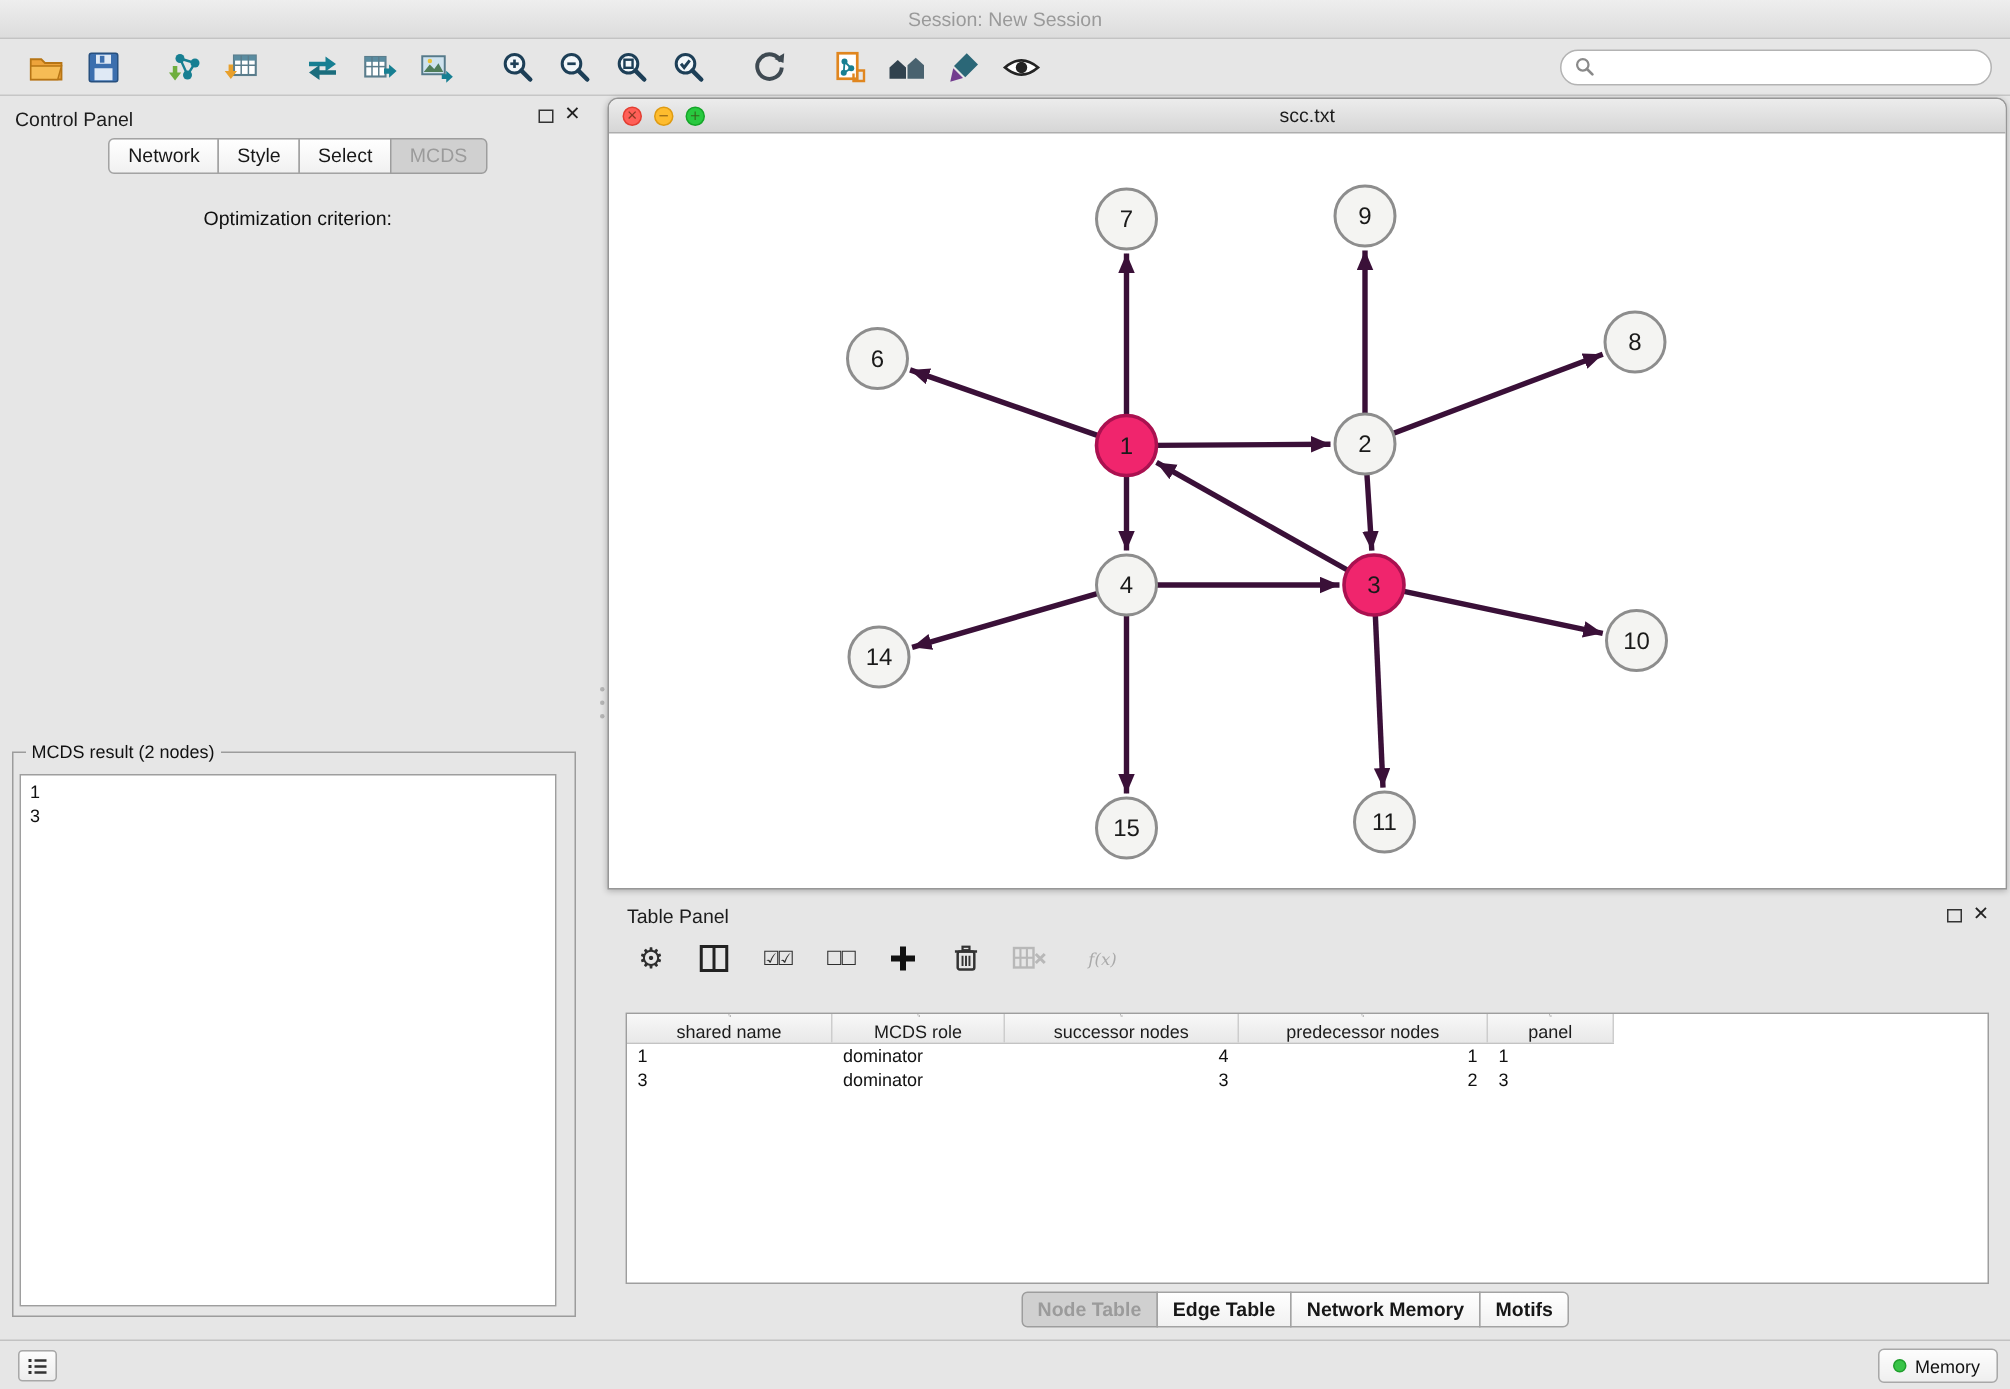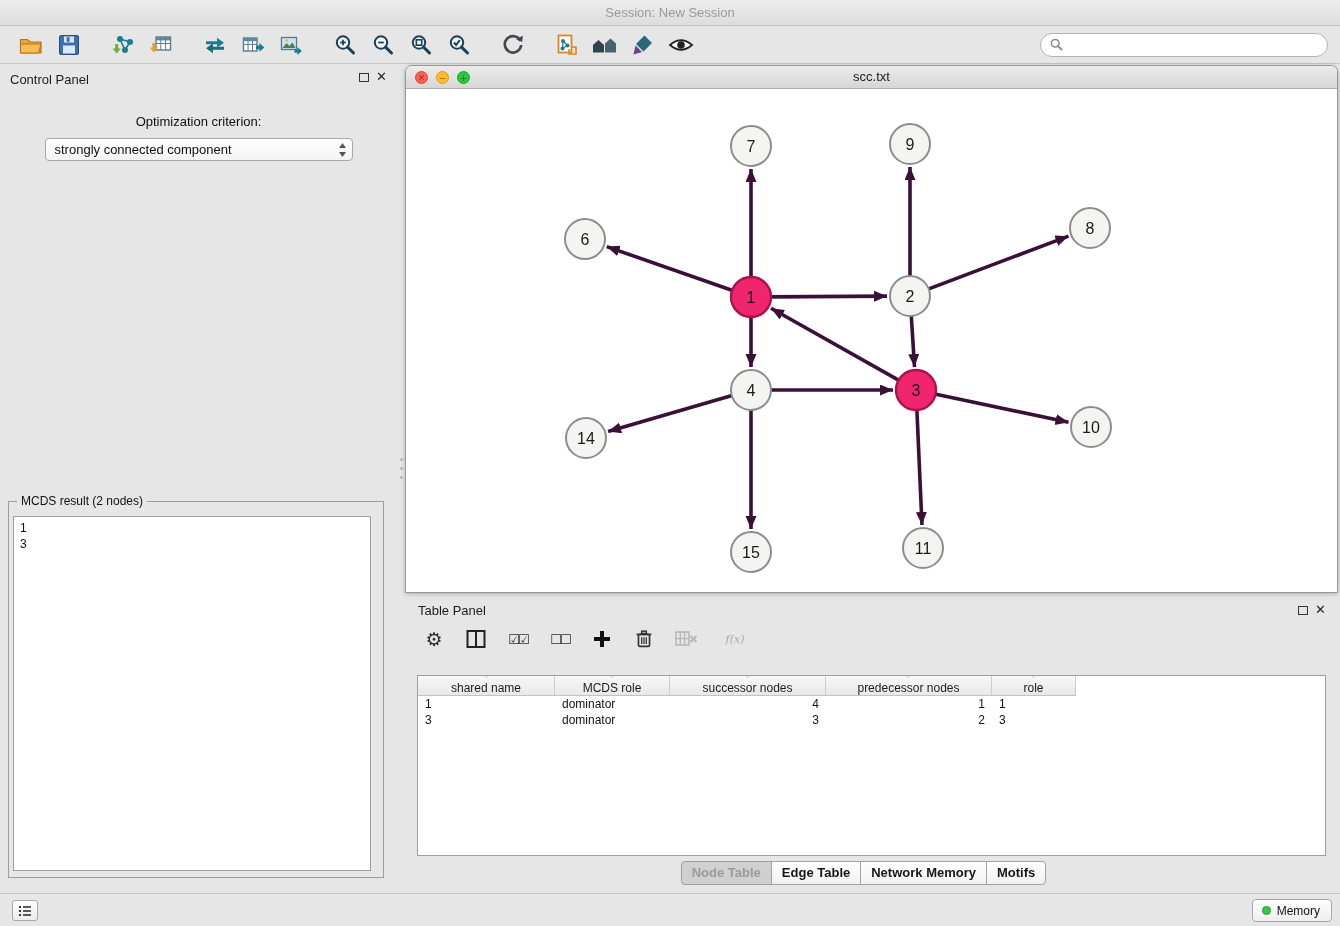--- a/index.html
+++ b/index.html
@@ -263,30 +263,27 @@
       <input value="" placeholder="" style="">
     </div>
   </div>
 
   <div class="control-panel">
     <div class="panel-header">
       <span class="panel-title">Control Panel</span>
       <span class="float-ic cp-float"></span>
       <span class="close-ic cp-close">✕</span>
     </div>
+    <div class="tabset">
+      <div class="tab">Network</div>
+      <div class="tab">Style</div>
+      <div class="tab">Select</div>
+      <div class="tab active">MCDS</div>
+    </div>
     <div class="opt-label">Optimization criterion:</div>
-    <div class="dropdown">
-      <span>strongly connected component</span>
-      <span class="dd-arrows">
-        <svg width="9" height="16" viewBox="0 0 9 16">
-            <path d="M4.5 1 L8 6 H1 z" fill="#555"></path>
-            <path d="M4.5 15 L1 10 h7 z" fill="#555"></path>
-          </svg>
-      </span>
-    </div>
     <fieldset class="result-fieldset">
       <legend>MCDS result (2 nodes)</legend>
       <div class="result-white" id="mcds-results">
           <div>1</div>
           <div>3</div>
         </div>
     </fieldset>
   </div>
 
   <div class="v-grip">
@@ -444,21 +441,21 @@
             </svg>
           <span class="hlabel">predecessor nodes</span>
         </div>
         <div class="hcell c4">
           <svg width="11" height="11" viewBox="0 0 11 11">
               <rect x="1" y="1" width="3" height="3" fill="#8a8a8a"></rect>
               <path d="M2.5 4 v4 h3" fill="none" stroke="#8a8a8a"></path>
               <rect x="6" y="3.5" width="4" height="3" fill="#ababab"></rect>
               <rect x="6" y="7.5" width="4" height="3" fill="#ababab"></rect>
             </svg>
-          <span class="hlabel">role</span>
+          <span class="hlabel">panel</span>
         </div>
       </div>
       <div id="table-body">
           <div class="trow">
             <div class="tcell c0">1</div>
             <div class="tcell c1">dominator</div>
             <div class="tcell c2 num">4</div>
             <div class="tcell c3 num">1</div>
             <div class="tcell c4">1</div>
           </div>

